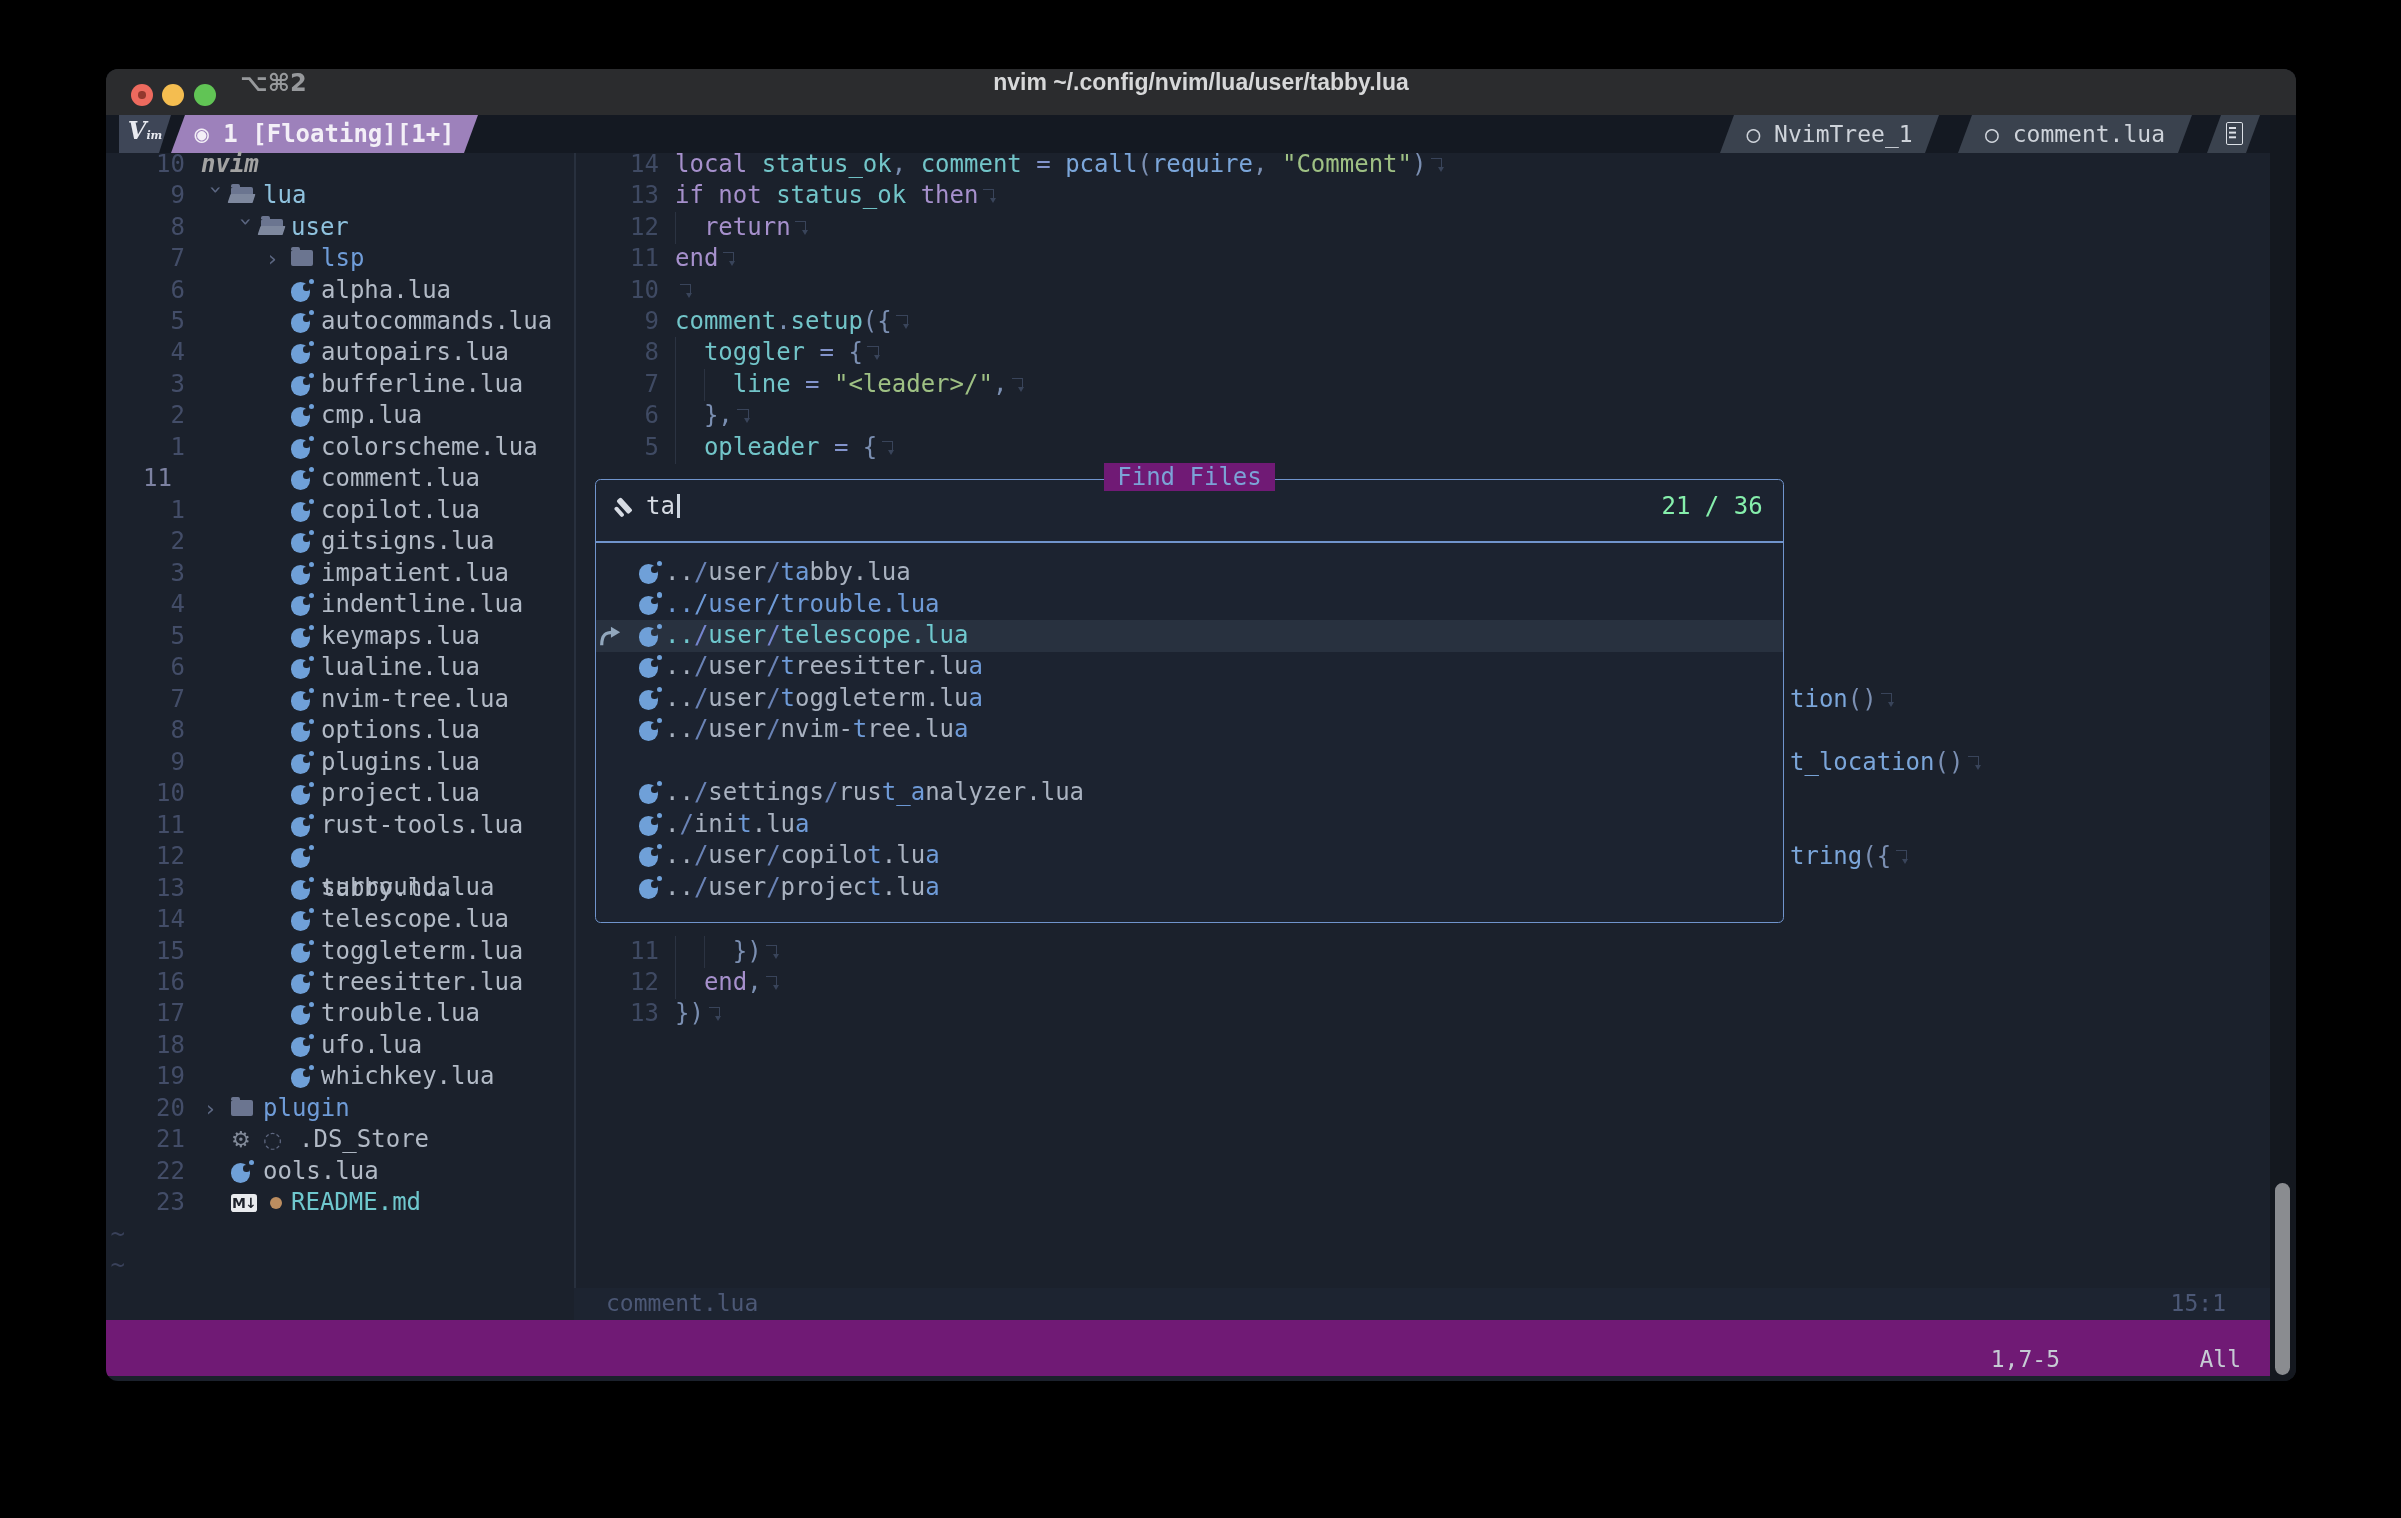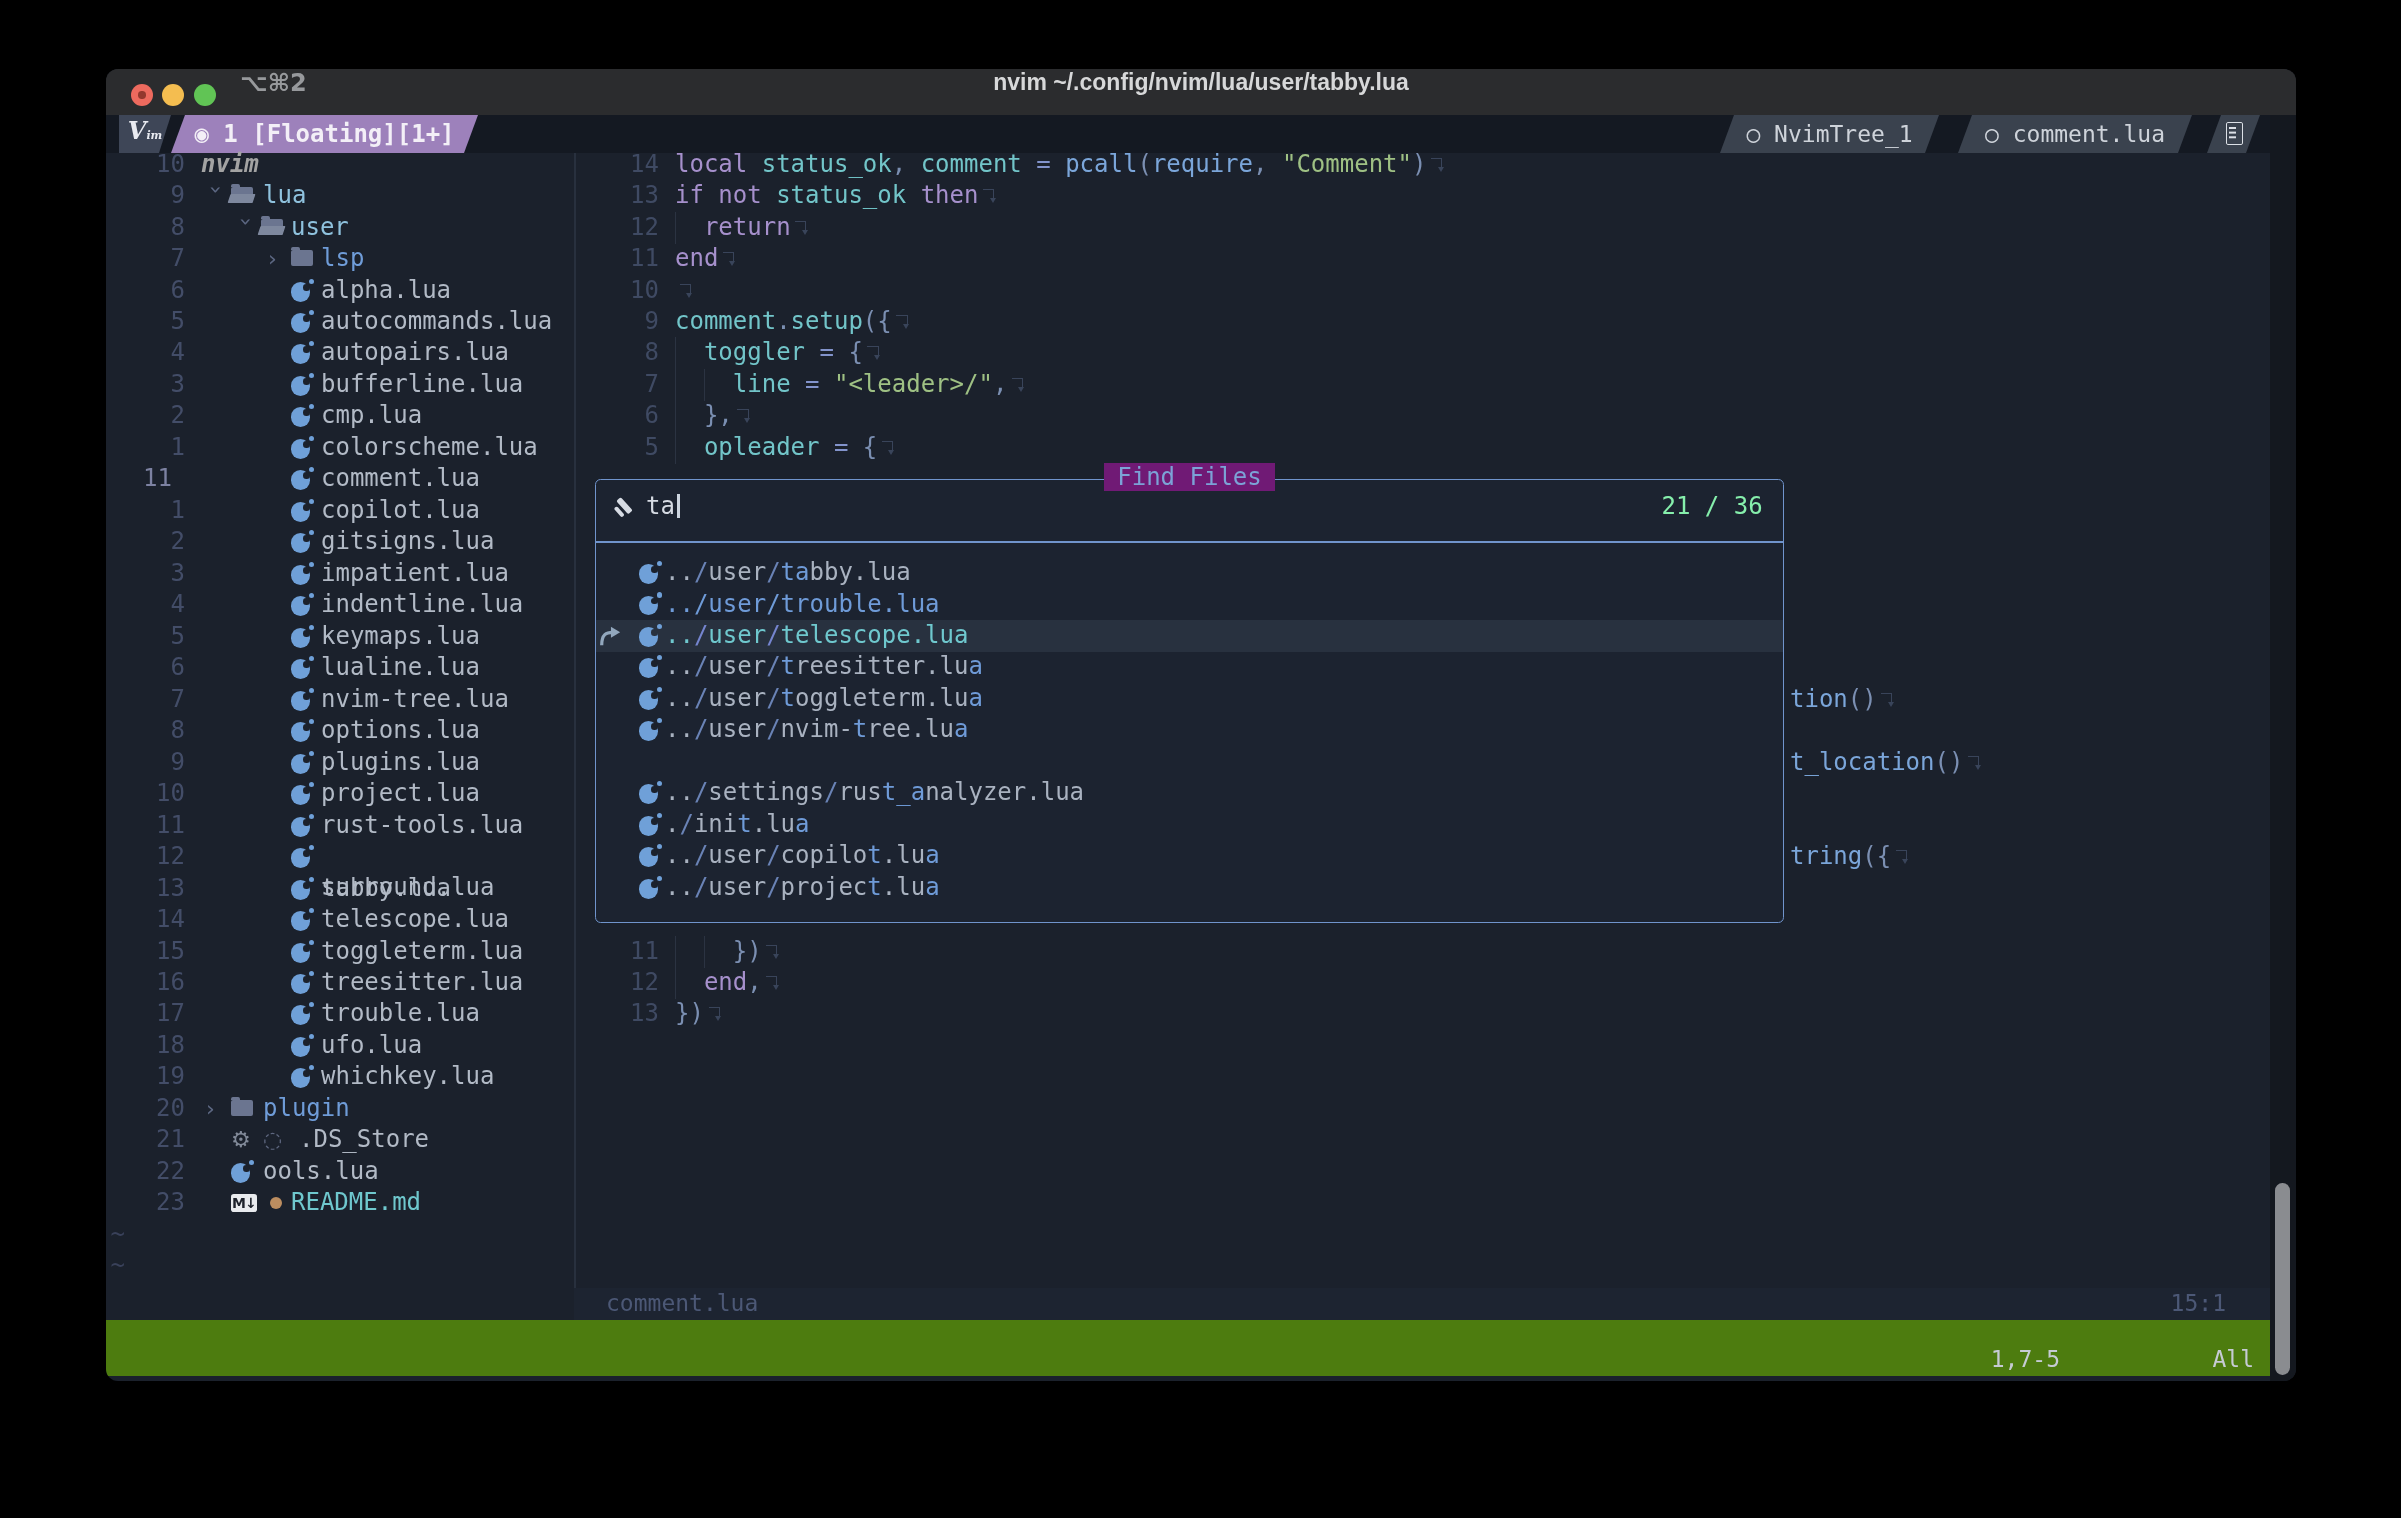--- a/index.html
+++ b/index.html
@@ -94,23 +94,23 @@
   .ptext{position:absolute;left:69px;white-space:pre;}
   .ptext.ul{border-bottom:1.9px solid #6f9bd8;padding-bottom:0.9px;}
   .seg-d{color:#a9b2c0;} .seg-s{color:#6a83b6;} .seg-m{color:#6f9bd8;}
   .seg-t{color:#6fc8ce;} .seg-s2{color:#7585cf;} .seg-b{color:#6f9bd8;}
   .caret{position:absolute;left:1.9px;top:3.7px;}
   
   .statusline{position:absolute;left:468px;top:1219px;width:1696px;height:31.5px;background:#1d2431;
               line-height:31.5px;font-size:23px;color:#4c5876;}
   .statusline .file{position:absolute;left:32px;}
   .statusline .pos{position:absolute;right:44px;}
-  .cmdband{position:absolute;left:0;top:1251px;width:2164px;height:56px;background:#4d7c0f;}
+  .cmdband{position:absolute;left:0;top:1251px;width:2164px;height:56px;background:#701a75;}
   .ruler{position:absolute;top:24px;height:31.5px;line-height:31.5px;font-size:23px;color:#c6cbd4;}
-  .ruler.r1{right:210px;} .ruler.r2{right:16px;}
+  .ruler.r1{right:210px;} .ruler.r2{right:29px;}
   
   .scrollstrip{position:absolute;left:2164px;top:46px;width:27px;height:1266px;background:#14181f;}
   .thumb{position:absolute;left:2169px;top:1114px;width:15px;height:192px;border-radius:7.4px;background:#8a8c90;z-index:6;}
 </style>
 </head>
 <body>
 
 <div class="stage">
   <div class="window">
 

